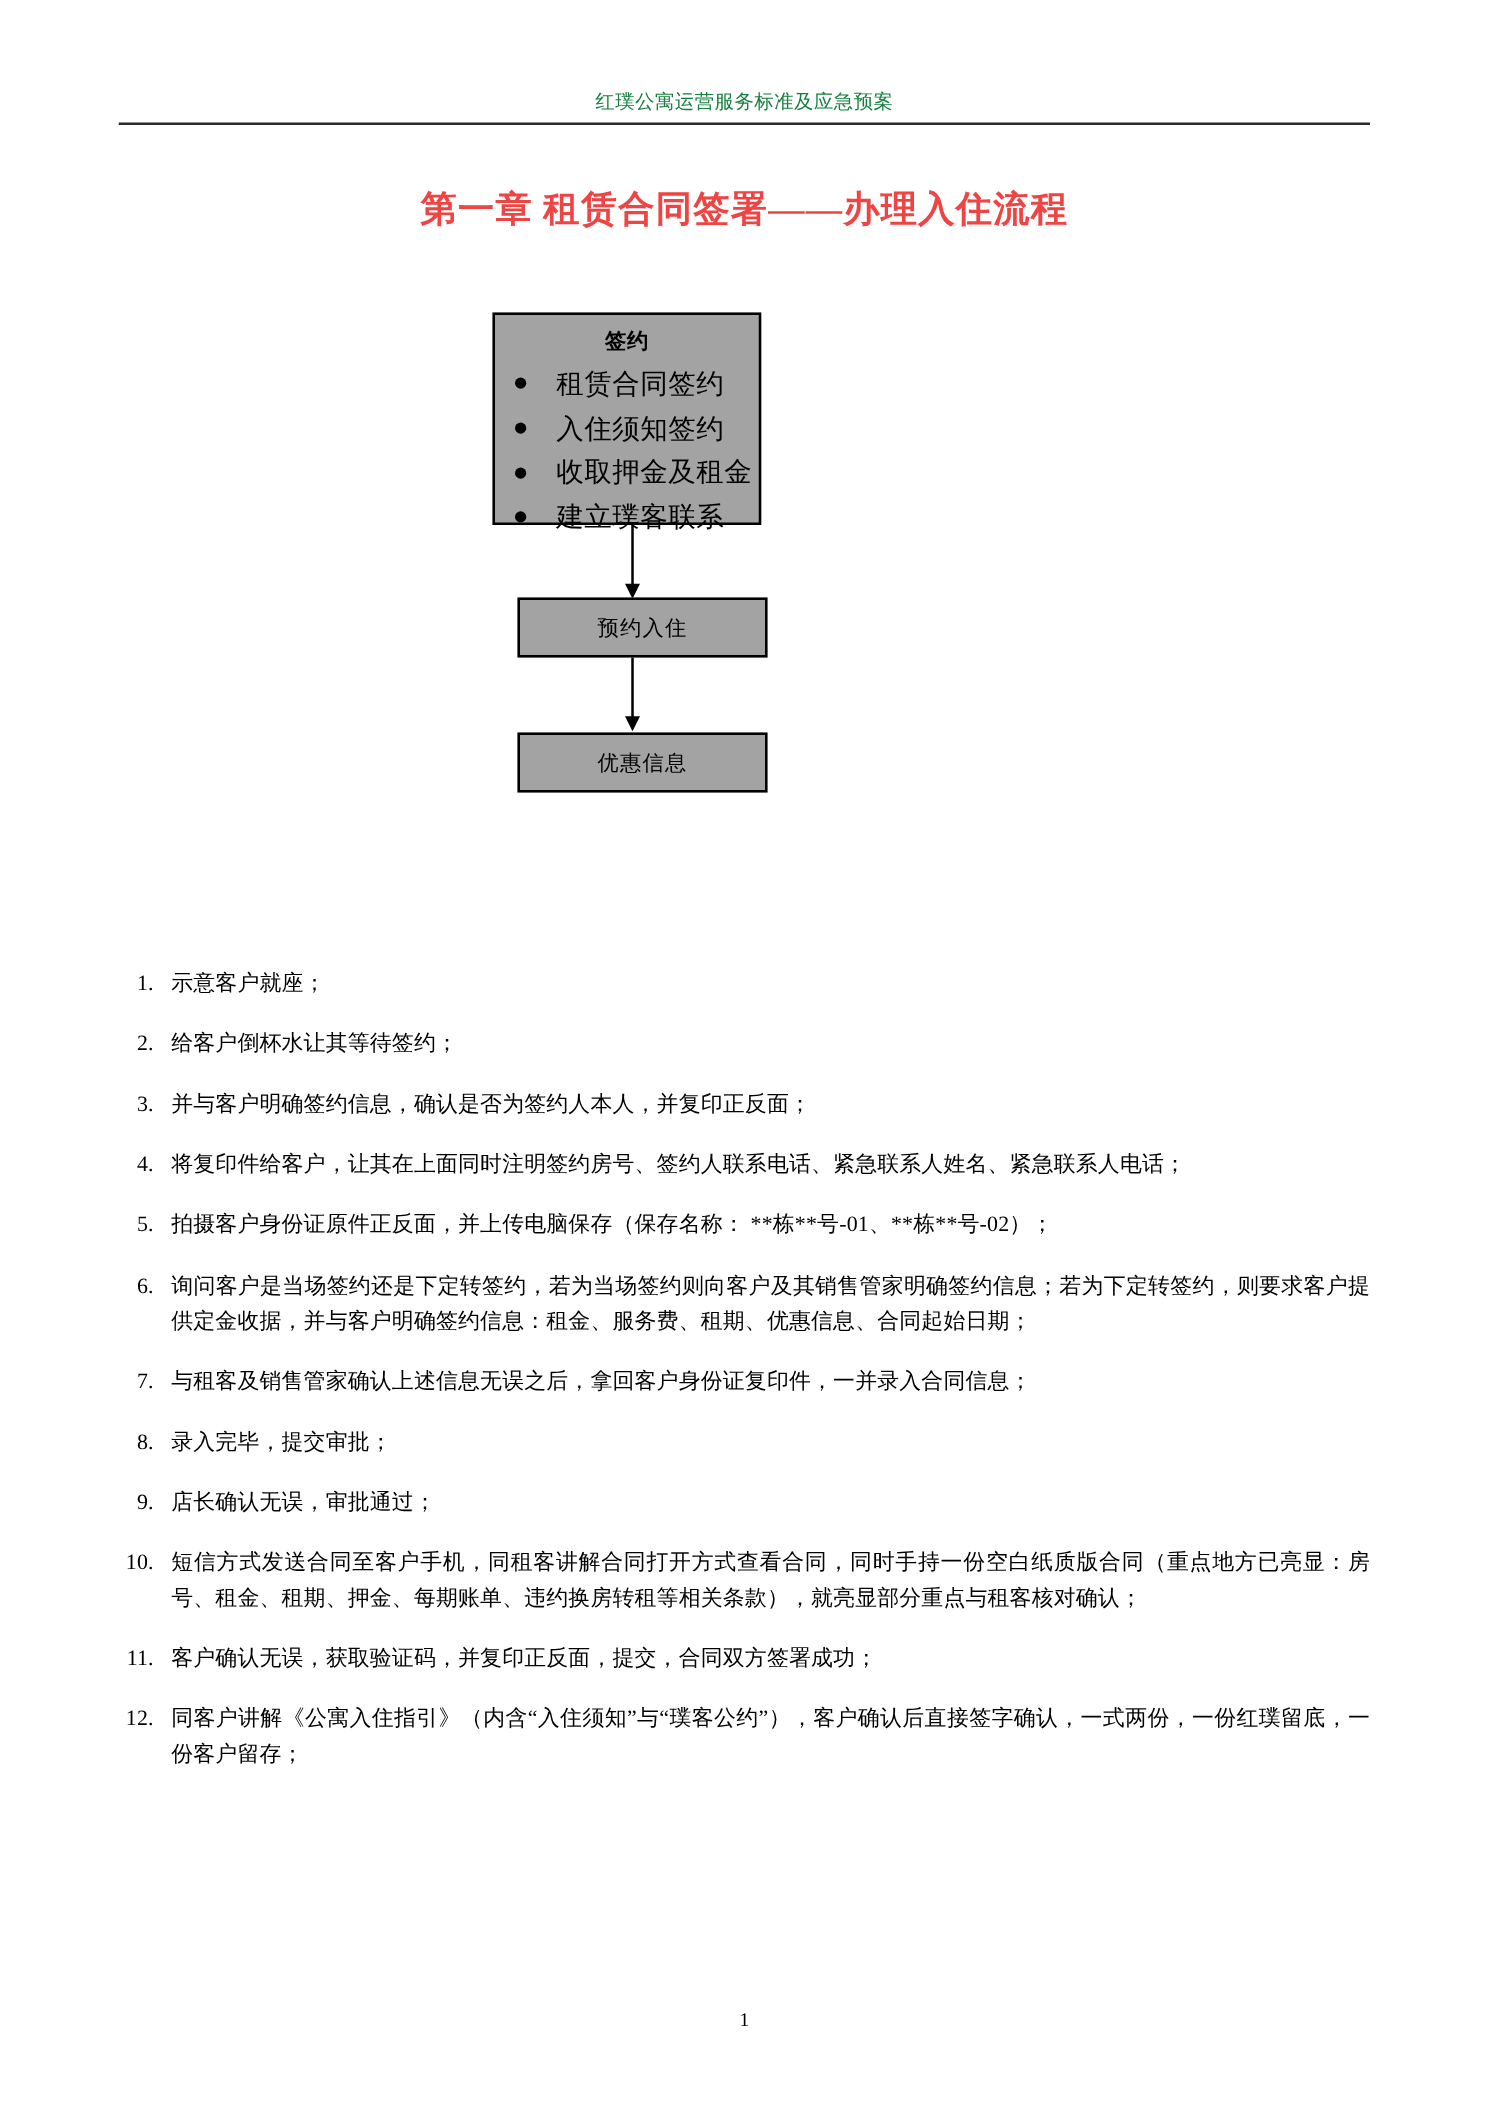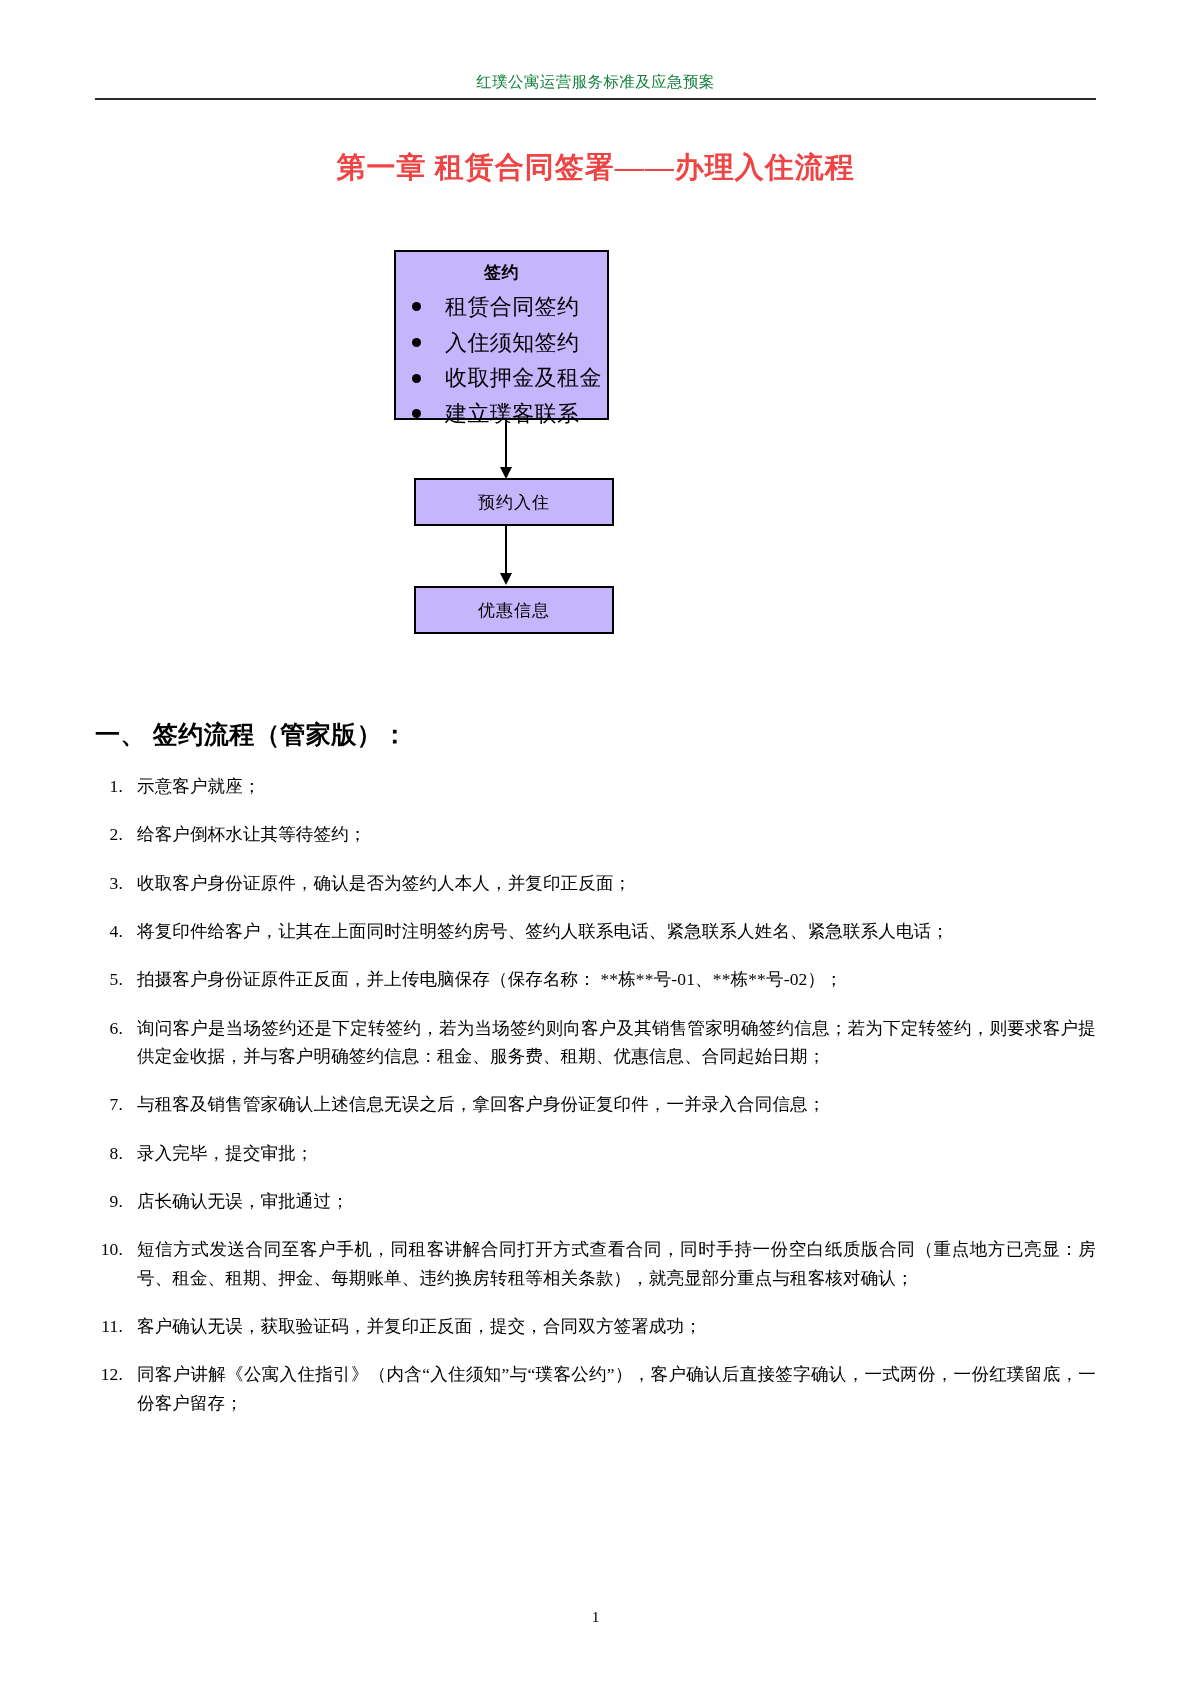--- a/index.html
+++ b/index.html
@@ -63,21 +63,21 @@
     width: 1191px;
   }
   .flow-inner {
     position: relative;
     width: 1191px;
     height: 400px;
   }
   .flow-box {
     position: absolute;
     border: 2.2px solid #000;
-    background: #c4b5fd;
+    background: #a3a3a3;
     box-sizing: border-box;
   }
   .box-signing {
     left: 394px;
     top: 4px;
     width: 215px;
     height: 170px;
     padding-top: 9px;
   }
   .box-title {
@@ -233,34 +233,33 @@
 
       <div class="arrow arrow-2">
         <span class="arrow-head"></span>
       </div>
 
       <div class="flow-box box-simple box-checkin">优惠信息</div>
 
     </div>
   </div>
 
-  <div class="section-heading">一、 签约流程（管家版）：</div>
 
   <div class="steps">
     <div class="step">
       <span class="step-num">1.</span>
       <span class="step-text">示意客户就座；</span>
     </div>
     <div class="step">
       <span class="step-num">2.</span>
       <span class="step-text">给客户倒杯水让其等待签约；</span>
     </div>
     <div class="step">
       <span class="step-num">3.</span>
-      <span class="step-text">收取客户身份证原件，确认是否为签约人本人，并复印正反面；</span>
+      <span class="step-text">并与客户明确签约信息，确认是否为签约人本人，并复印正反面；</span>
     </div>
     <div class="step">
       <span class="step-num">4.</span>
       <span class="step-text">将复印件给客户，让其在上面同时注明签约房号、签约人联系电话、紧急联系人姓名、紧急联系人电话；</span>
     </div>
     <div class="step">
       <span class="step-num">5.</span>
       <span class="step-text">拍摄客户身份证原件正反面，并上传电脑保存（保存名称： **栋**号-01、**栋**号-02）；</span>
     </div>
     <div class="step">

